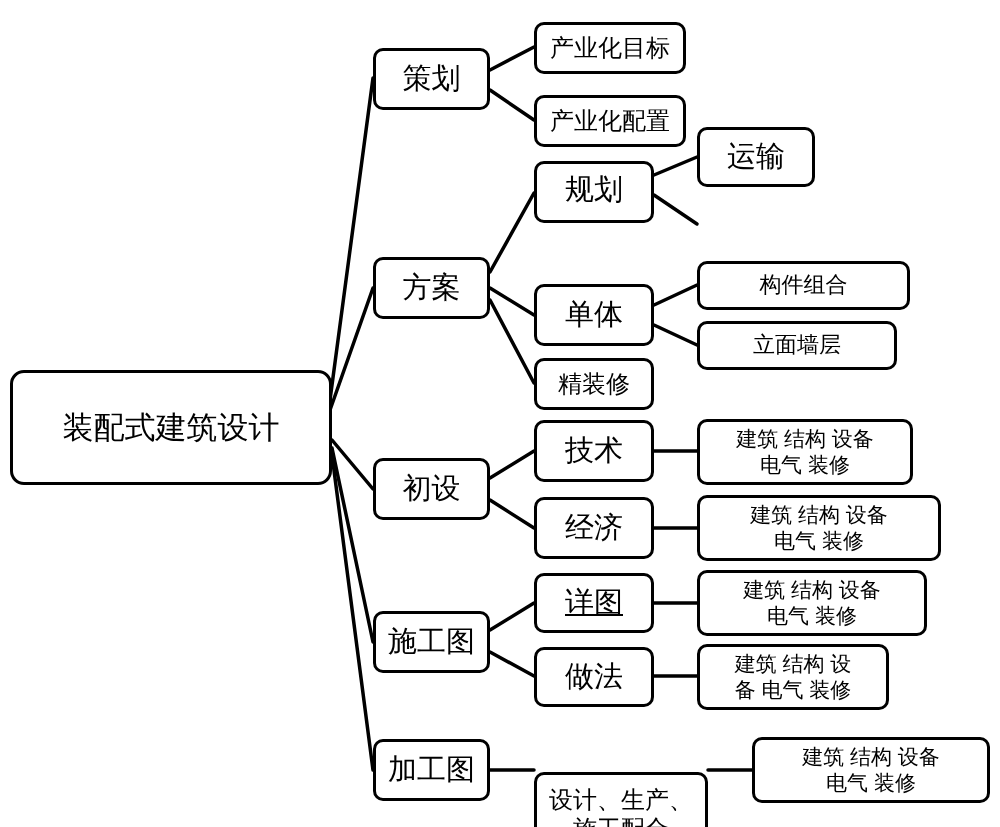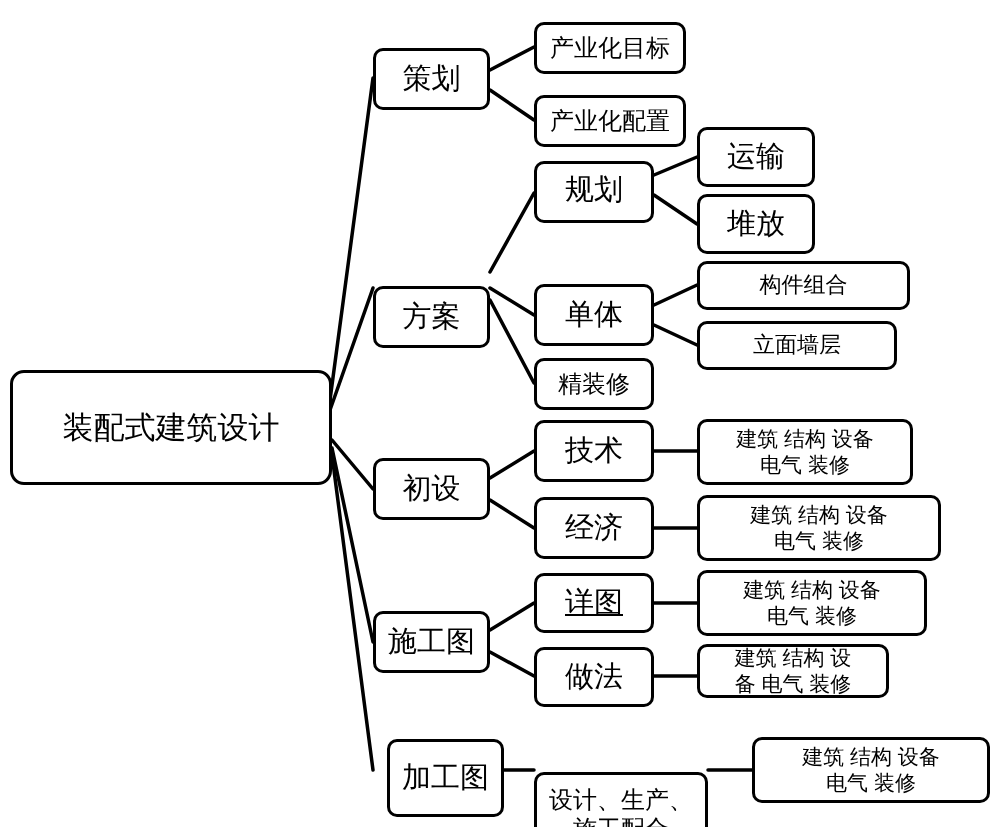--- a/index.html
+++ b/index.html
@@ -100,27 +100,27 @@
       <path d="M654 676 L697 676"></path>
 
       <path d="M708 770 L752 770"></path>
     </g>
   </svg>
 
   <div class="node root" style="left:10px; top:370px; width:322px; height:115px;">装配式建筑设计</div>
 
   <div class="node lvl1" style="left:373px; top:48px; width:117px; height:62px;">策划</div>
 
-  <div class="node lvl1" style="left:373px; top:257px; width:117px; height:62px;margin-top:29px;">方案</div>
+  <div class="node lvl1" style="left:373px; top:257px; width:117px; height:62px;">方案</div>
 
   <div class="node lvl1" style="left:373px; top:458px; width:117px; height:62px;">初设</div>
 
   <div class="node lvl1" style="left:373px; top:611px; width:117px; height:62px;">施工图</div>
 
-  <div class="node lvl1" style="left:387px; top:739px; width:117px; height:78px;">加工图</div>
+  <div class="node lvl1" style="left:373px; top:739px; width:117px; height:62px;">加工图</div>
 
   <div class="node lvl2-small" style="left:534px; top:22px; width:152px; height:52px;">产业化目标</div>
 
   <div class="node lvl2-small" style="left:534px; top:95px; width:152px; height:52px;">产业化配置</div>
 
   <div class="node lvl2-big" style="left:534px; top:161px; width:120px; height:62px;font-family:Liberation Mono, monospace;">规划</div>
 
   <div class="node lvl2-big" style="left:534px; top:284px; width:120px; height:62px;">单体</div>
 
   <div class="node lvl2-small" style="left:534px; top:358px; width:120px; height:52px;">精装修</div>
@@ -131,34 +131,33 @@
 
   <div class="node lvl2-big" style="left:534px; top:573px; width:120px; height:60px;text-decoration:underline;">详图</div>
 
   <div class="node lvl2-big" style="left:534px; top:647px; width:120px; height:60px;">做法</div>
 
   <div class="node lvl2-small" style="left:534px; top:728px; width:174px; height:84px;margin-top:44px;">设计、生产、
 施工配合</div>
 
   <div class="node lvl2-big" style="left:697px; top:127px; width:118px; height:60px;">运输</div>
 
-  <div class="node lvl2-big" style="left:697px; top:194px; width:118px; height:60px;">堆放</div>
 
   <div class="node leaf-med" style="left:697px; top:261px; width:213px; height:49px;">构件组合</div>
 
   <div class="node leaf-med" style="left:697px; top:321px; width:200px; height:49px;">立面墙层</div>
 
   <div class="node leaf-small" style="left:697px; top:419px; width:216px; height:66px;">建筑 结构 设备
 电气 装修</div>
 
   <div class="node leaf-small" style="left:697px; top:495px; width:244px; height:66px;">建筑 结构 设备
 电气 装修</div>
 
   <div class="node leaf-small" style="left:697px; top:570px; width:230px; height:66px;">建筑 结构 设备
 电气 装修</div>
 
-  <div class="node leaf-small" style="left:697px; top:644px; width:192px; height:54px;">建筑 结构 设
+  <div class="node leaf-small" style="left:697px; top:644px; width:192px; height:66px;">建筑 结构 设
 备 电气 装修</div>
 
   <div class="node leaf-small" style="left:752px; top:737px; width:238px; height:66px;">建筑 结构 设备
 电气 装修</div>
 
 </div>
 
 </body></html>

